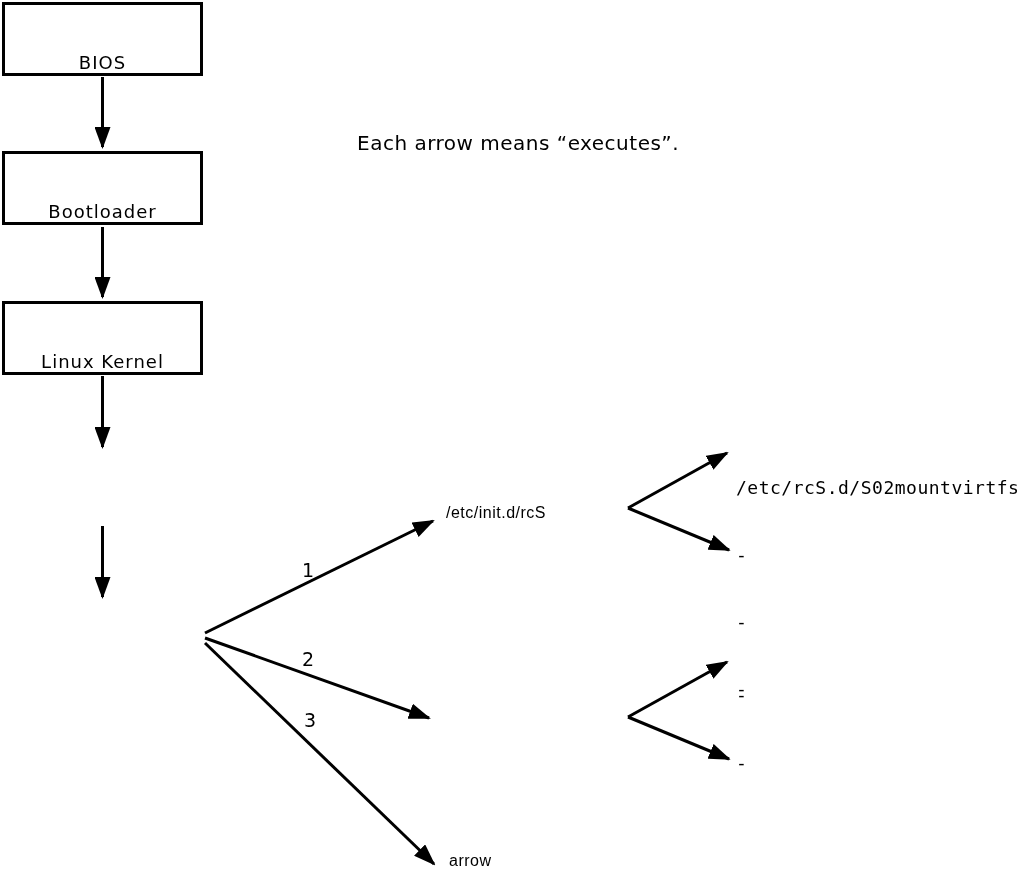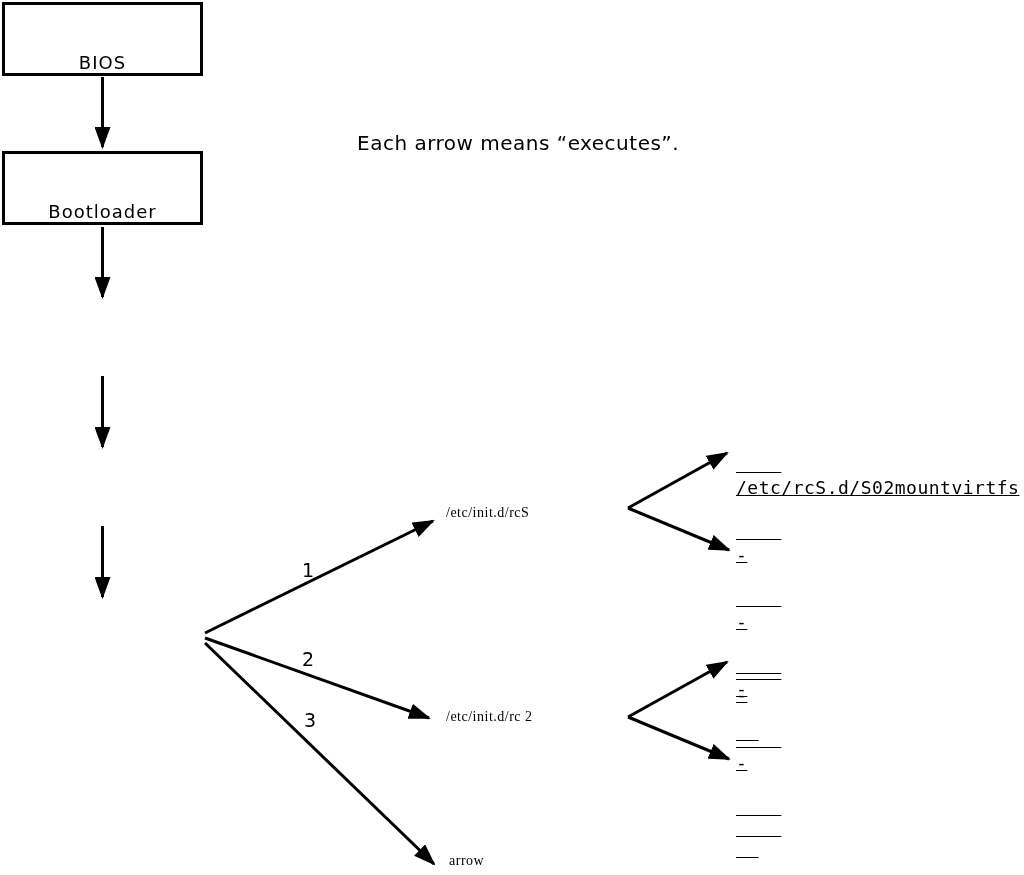--- a/index.html
+++ b/index.html
@@ -42,33 +42,32 @@
     white-space: nowrap;
     margin-top: 28px;
   }
   .edge-label {
     position: absolute;
     font-size: 19px;
     line-height: 16px;
   }
   .mono {
     position: absolute;
-    font-family: Liberation Serif, serif;
-    font-size: 14px;
+    font-family: Liberation Sans, sans-serif;
+    font-size: 16px;
     letter-spacing: 0.5px;
     white-space: pre;
     line-height: 22px;
   }
   .script-list {
     position: absolute;
     font-family: "DejaVu Sans Mono", monospace;
     font-size: 18px;
     letter-spacing: 0.5px;
     white-space: pre;
-    text-decoration: underline;
   }
   .script-list div { height: 25px; line-height: 25px; }
   .script-list.rc2 div { height: 26px; line-height: 26px; }
 </style>
 </head>
 <body>
 
 <div class="stage">
 
   <svg class="wires" viewBox="0 0 1024 875">
@@ -95,27 +94,29 @@
   </svg>
 
   <div class="note">Each arrow means “executes”.</div>
 
   <div class="node" style="top:2px">
       <span>BIOS</span>
     </div>
   <div class="node" style="top:151px">
       <span>Bootloader</span>
     </div>
+  <div class="node" style="top:301px">
+      <span>Linux Kernel</span>
+    </div>
 
   <div class="edge-label" style="left:302px; top:562px">1</div>
   <div class="edge-label" style="left:302px; top:651px">2</div>
   <div class="edge-label" style="left:304px; top:712px">3</div>
 
   <div class="mono" style="left:446px; top:502px">/etc/init.d/rcS</div>
-  <div class="mono" style="left:446px; top:706px">/etc/init.d/rc 2</div>
   <div class="mono" style="left:449px; top:850px">arrow</div>
 
   <div class="script-list" style="left:736px; top:433px">
     <div>/etc/rcS.d/S02mountvirtfs</div>
     <div>-</div>
     <div>-</div>
     <div>-</div>
   </div>
 
   <div class="script-list rc2" style="left:736px; top:640px">

